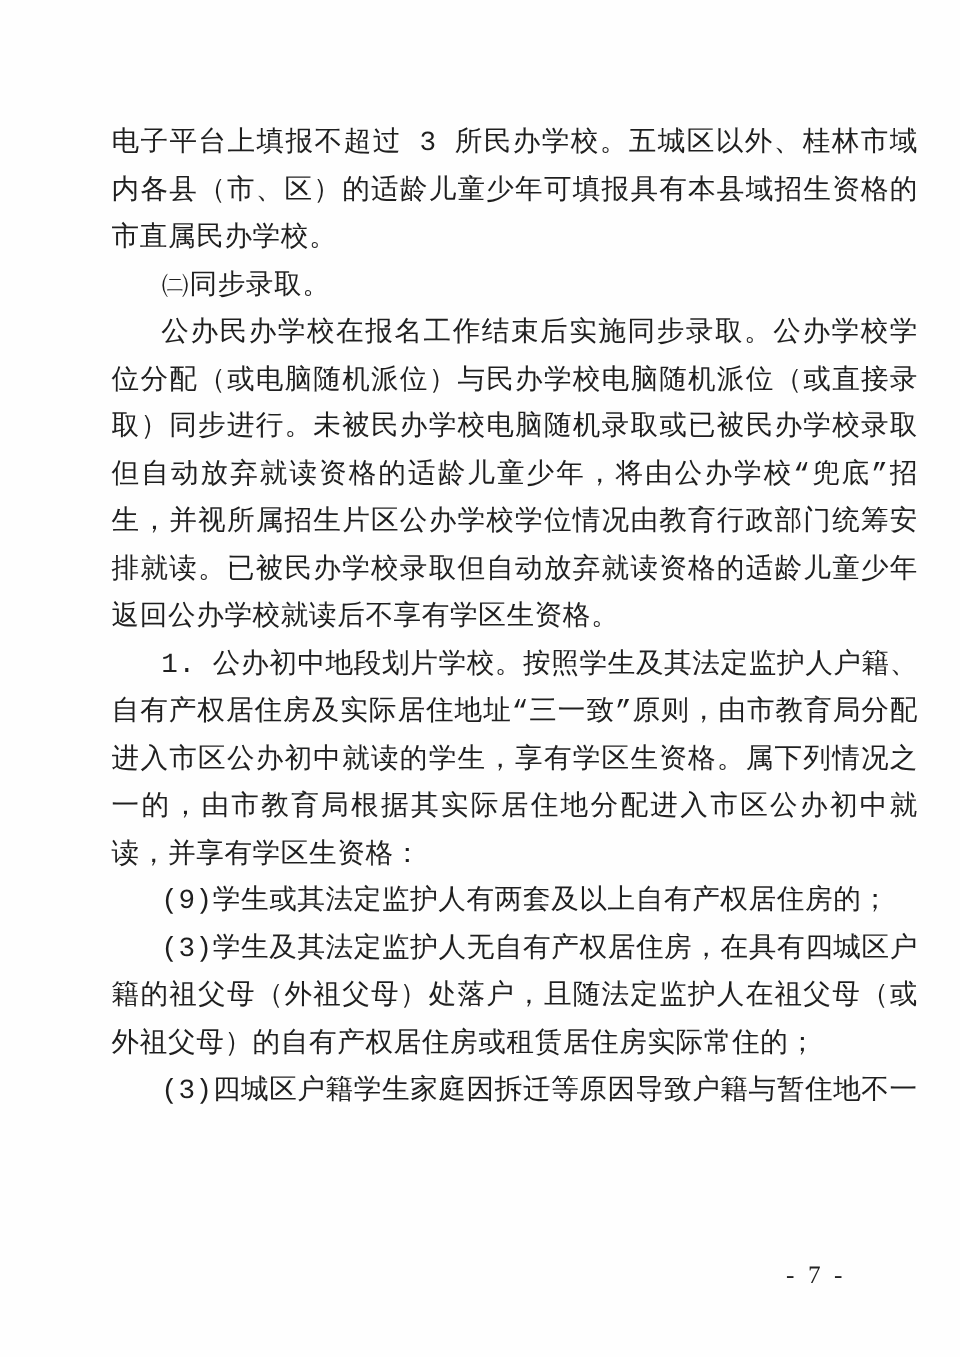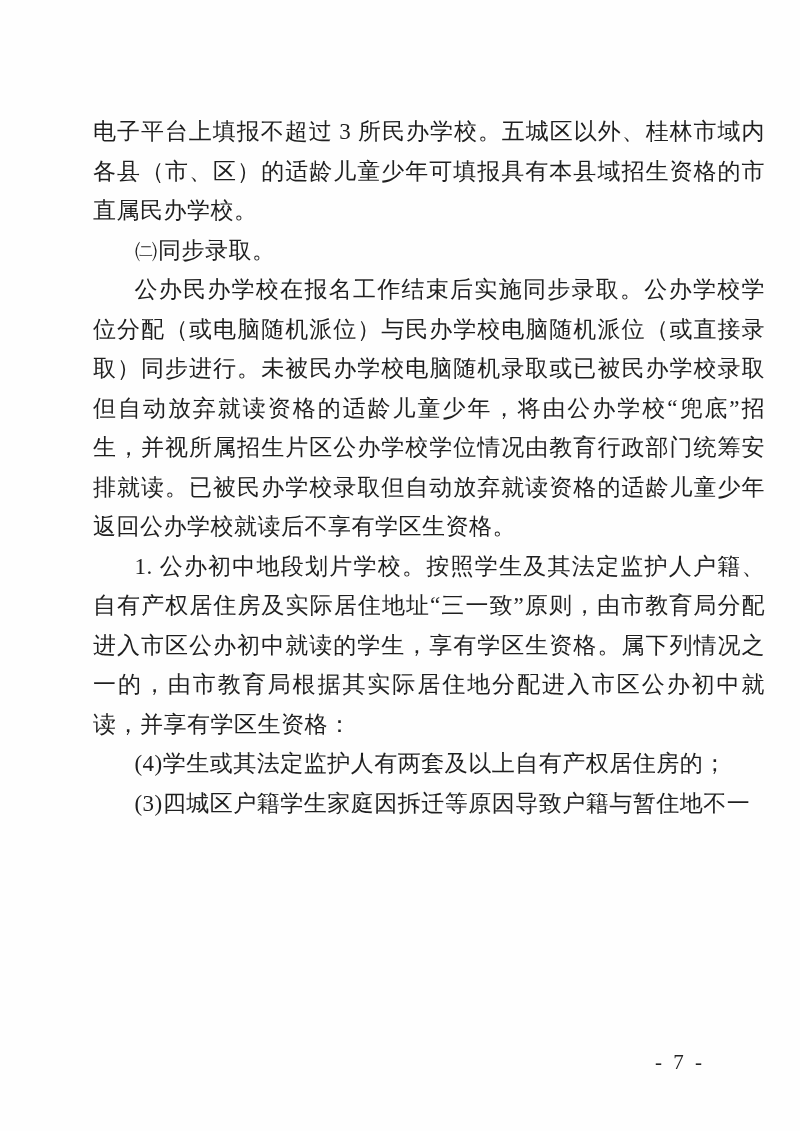--- a/index.html
+++ b/index.html
@@ -12,27 +12,28 @@
     width: 800px;
     height: 1131px;
     background: #fefefe;
     overflow: hidden;
     font-family: "Liberation Serif", "DejaVu Serif", serif;
     color: #1f1f1f;
   }
   .content {
     position: absolute;
     left: 93px;
-    top: 112px;
+    top: 100px;
     width: 672px;
     font-size: 23px;
     line-height: 39.5px;
     text-align: justify;
     text-justify: inter-ideograph;
     letter-spacing: 0.5px;
+    font-family: Liberation Mono, monospace;
   }
   .para {
     margin: 0;
     padding: 0;
   }
   .para.indent {
     text-indent: 1.8em;
   }
   .page-number {
     position: absolute;
@@ -46,18 +47,19 @@
 </style>
 </head>
 <body>
 
 <div class="page">
   <div class="content">
     <p class="para">电子平台上填报不超过 3 所民办学校。五城区以外、桂林市域内各县（市、区）的适龄儿童少年可填报具有本县域招生资格的市直属民办学校。</p>
     <p class="para indent">㈡同步录取。</p>
     <p class="para indent">公办民办学校在报名工作结束后实施同步录取。公办学校学位分配（或电脑随机派位）与民办学校电脑随机派位（或直接录取）同步进行。未被民办学校电脑随机录取或已被民办学校录取但自动放弃就读资格的适龄儿童少年，将由公办学校“兜底”招生，并视所属招生片区公办学校学位情况由教育行政部门统筹安排就读。已被民办学校录取但自动放弃就读资格的适龄儿童少年返回公办学校就读后不享有学区生资格。</p>
     <p class="para indent">1. 公办初中地段划片学校。按照学生及其法定监护人户籍、自有产权居住房及实际居住地址“三一致”原则，由市教育局分配进入市区公办初中就读的学生，享有学区生资格。属下列情况之一的，由市教育局根据其实际居住地分配进入市区公办初中就读，并享有学区生资格：</p>
-    <p class="para indent">(4)学生或其法定监护人有两套及以上自有产权居住房的；</p>
+    <p class="para indent">(9)学生或其法定监护人有两套及以上自有产权居住房的；</p>
+    <p class="para indent">(3)学生及其法定监护人无自有产权居住房，在具有四城区户籍的祖父母（外祖父母）处落户，且随法定监护人在祖父母（或外祖父母）的自有产权居住房或租赁居住房实际常住的；</p>
     <p class="para indent">(3)四城区户籍学生家庭因拆迁等原因导致户籍与暂住地不一</p>
   </div>
 
   <div class="page-number">- 7 -</div>
 </div>
 
 </body></html>

